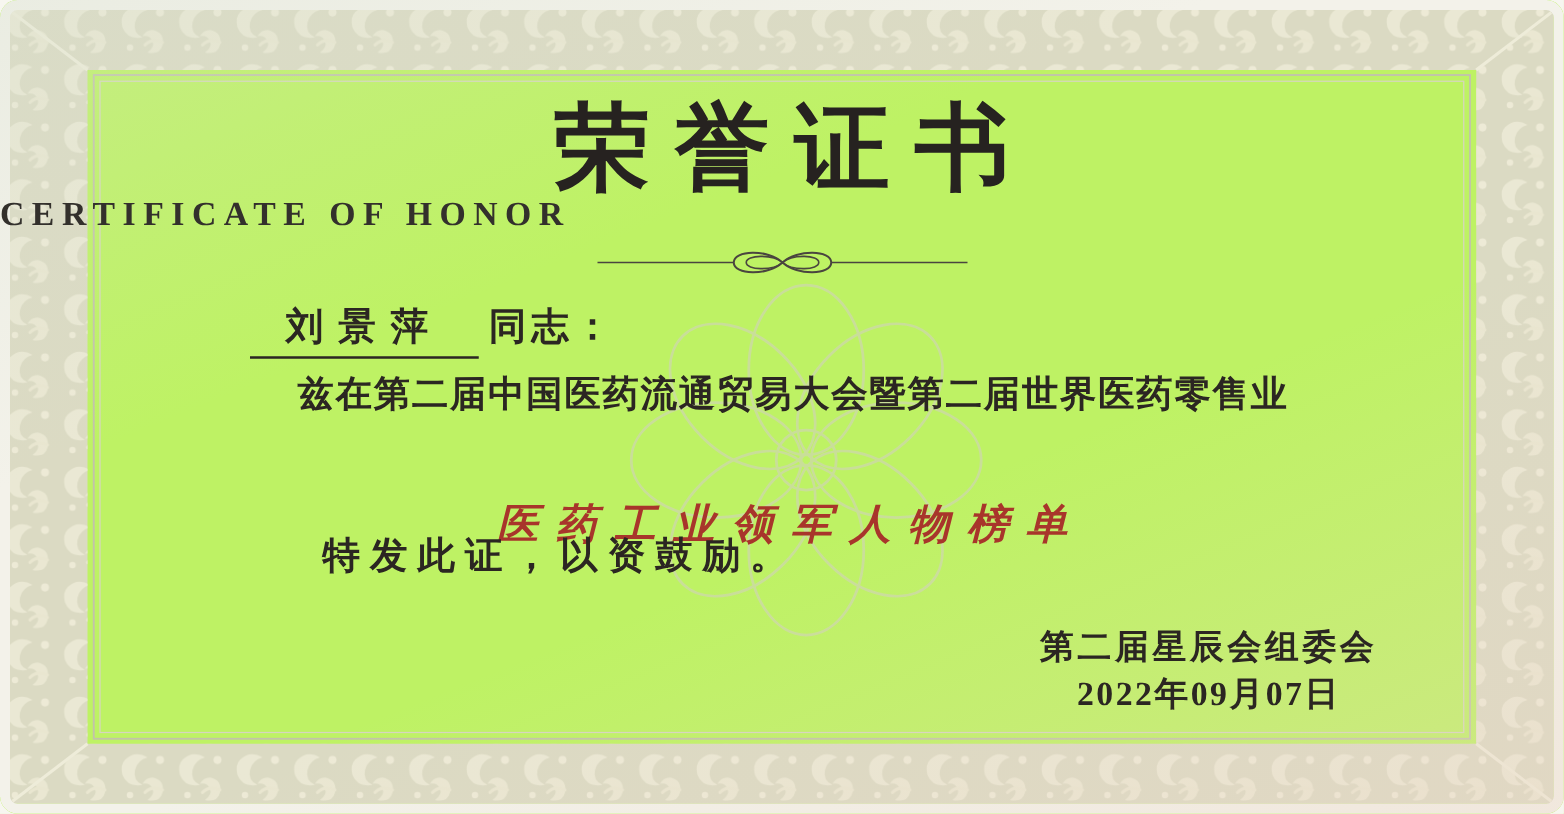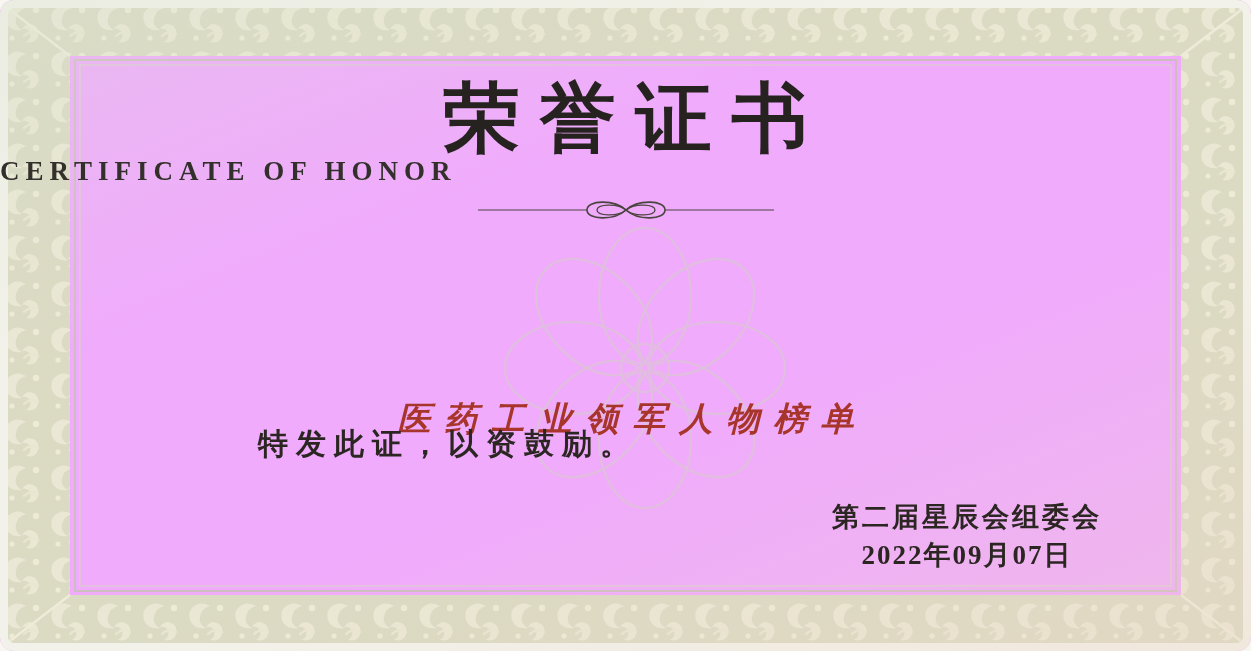--- a/index.html
+++ b/index.html
@@ -1,18 +1,18 @@
 <!DOCTYPE html>
 <html><head>
 <meta charset="utf-8">
 <style>
   html,body{margin:0;padding:0;background:#f7f6f0;}
   .stage{width:1251px;height:651px;position:relative;overflow:hidden;
          font-family:"Liberation Serif","DejaVu Serif",serif;}
-  .cert{position:absolute;inset:0;background:#f0abfc;border-radius:14px;overflow:hidden;}
+  .cert{position:absolute;inset:0;background:#bef264;border-radius:14px;overflow:hidden;}
   .border-svg{position:absolute;inset:0;}
   .lighting{position:absolute;inset:0;pointer-events:none;
     background:linear-gradient(158deg, rgba(214,224,208,0.30) 0%, rgba(255,255,255,0) 34%,
                rgba(255,255,255,0) 60%, rgba(236,211,196,0.34) 100%);}
   .watermark{position:absolute;left:485px;top:218px;opacity:0.55;}
   .content{position:absolute;inset:0;color:#2b2622;}
   .title{position:absolute;top:68px;left:0;width:100%;text-align:center;
          font-size:76px;font-weight:bold;letter-spacing:20px;padding-left:20px;
          box-sizing:border-box;color:#262220;white-space:nowrap;}
   .subtitle{position:absolute;top:156px;left:0;width:100%;
@@ -93,21 +93,25 @@
 
       <svg class="divider" width="300" height="26" viewBox="0 0 300 26" aria-hidden="true">
         <g stroke="#4a453f" fill="none">
           <line x1="2" y1="13" x2="111" y2="13" stroke-width="1.2"></line>
           <line x1="189" y1="13" x2="298" y2="13" stroke-width="1.2"></line>
           <path stroke-width="1.6" d="M150 13 C138 2 111 3 111 13 C111 23 138 24 150 13 C162 2 189 3 189 13 C189 23 162 24 150 13 Z"></path>
           <path stroke-width="1.3" d="M150 13 C142 6 121 7 121 13 C121 19 142 20 150 13 C158 6 179 7 179 13 C179 19 158 20 150 13 Z"></path>
         </g>
       </svg>
 
+      <div class="name-line">
+        <span class="name-underline">刘景萍</span><span class="salutation">同志：</span>
+      </div>
 
+      <div class="body-line1">兹在第二届中国医药流通贸易大会暨第二届世界医药零售业</div>
 
 
       <div class="award" style="color:#a8352b">医药工业领军人物榜单</div>
 
       <div class="closing">特发此证，以资鼓励。</div>
 
       <div class="sign">
         <div class="issuer">第二届星辰会组委会</div>
         <div class="date">2022年09月07日</div>
       </div>

